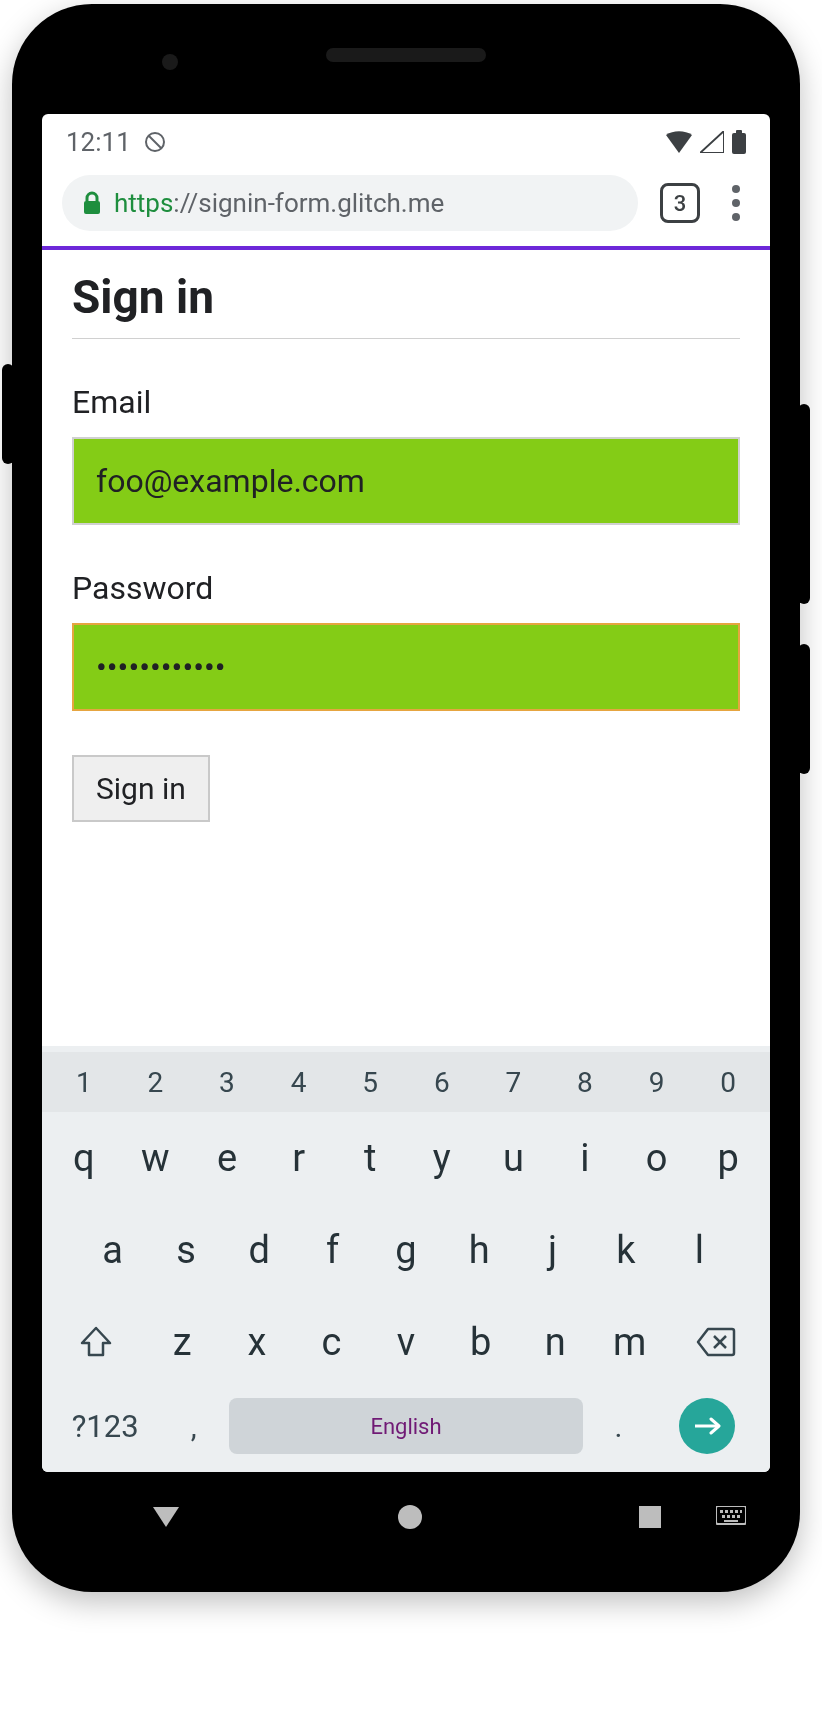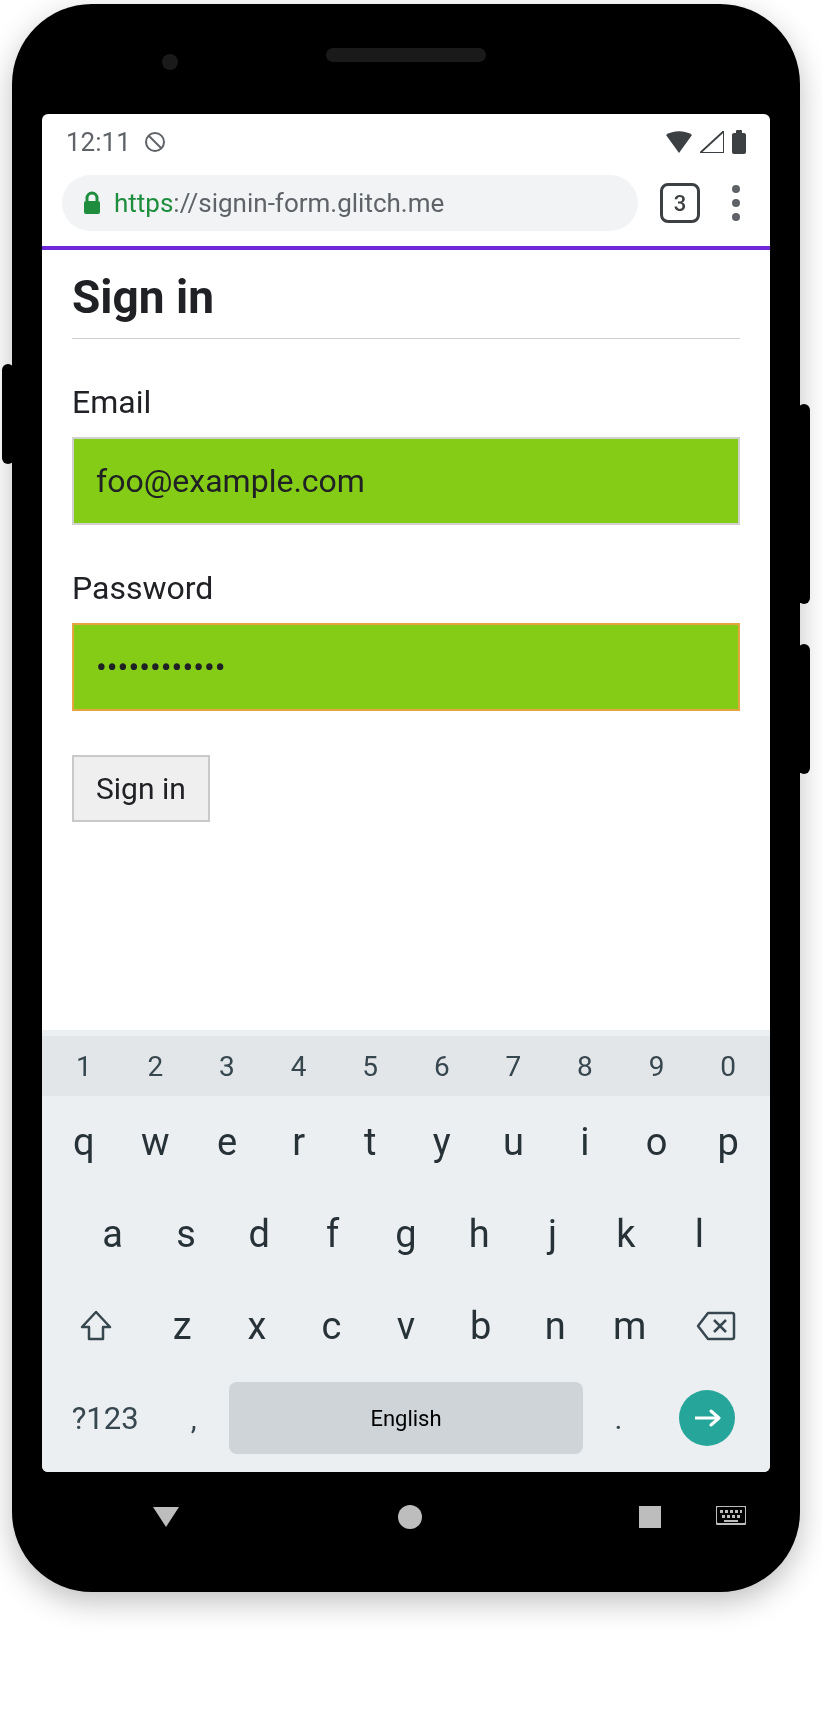--- a/index.html
+++ b/index.html
@@ -53,21 +53,21 @@
   .keyboard { background:#eceff1; padding-top:6px; }
   .krow { display:flex; justify-content:space-around; align-items:center; padding:4px 6px; }
   .krow.nums { background:#e3e6e8; height:60px; }
   .key { flex:1; text-align:center; font-size:38px; color:#263238; padding:20px 0; }
   .krow.nums .key { font-size:28px; color:#37474f; padding:10px 0; }
   .krow.r3 { padding-left:34px; padding-right:34px; }
   .krow.r4 .func { flex:1.3; display:flex; justify-content:center; }
   .krow.bottom { padding:10px 10px 18px 10px; }
   .krow.bottom .modekey { flex:1.2; text-align:center; font-size:31px; color:#37474f; }
   .krow.bottom .smallkey { flex:0.8; text-align:center; font-size:30px; color:#37474f; }
-  .spacebar { flex:4; height:72px; background:#cfd4d8; border-radius:8px; display:flex; align-items:center; justify-content:center; font-size:22px; color:#000000; }
+  .spacebar { flex:4; height:56px; background:#cfd4d8; border-radius:8px; display:flex; align-items:center; justify-content:center; font-size:22px; color:#701a75; }
   .enterkey { width:56px; height:56px; border-radius:50%; background:#26a69a; display:flex; align-items:center; justify-content:center; }
   .enterkey svg { display:block; }
   .shift svg, .bksp svg { display:block; }
   
   .navbar { position:absolute; left:30px; right:30px; bottom:40px; height:70px; display:flex; align-items:center; justify-content:space-around; }
   .navbar .navbtn svg { display:block; }
   .navbar .kb-icon { position:absolute; right:24px; }
 </style>
 </head>
 <body>

